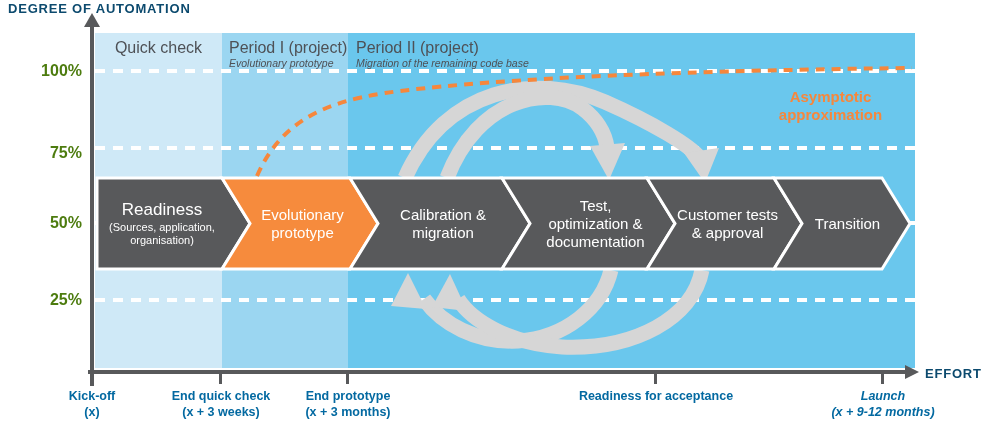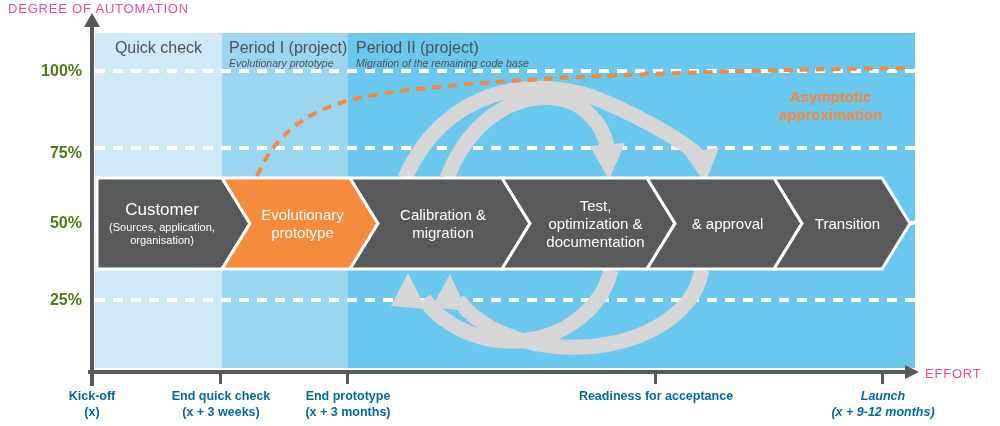--- a/index.html
+++ b/index.html
@@ -21,21 +21,21 @@
   
   .y-axis{position:absolute;left:90px;top:26px;width:4px;height:360px;background:#58595b;z-index:3;}
   .y-arrow{position:absolute;left:84px;top:13px;width:0;height:0;z-index:3;
     border-left:8px solid transparent;border-right:8px solid transparent;border-bottom:14px solid #58595b;}
   .x-axis{position:absolute;left:88px;top:370px;width:818px;height:4px;background:#58595b;z-index:3;}
   .x-arrow{position:absolute;left:905px;top:365px;width:0;height:0;z-index:3;
     border-top:7px solid transparent;border-bottom:7px solid transparent;border-left:14px solid #58595b;}
   .tick{position:absolute;top:372px;width:3px;height:12px;background:#58595b;z-index:2;}
   .tick-1{left:219px;} .tick-2{left:346px;} .tick-3{left:654px;} .tick-4{left:881px;}
   
-  .axis-title{position:absolute;z-index:5;font-size:13px;font-weight:400;letter-spacing:0.8px;color:#ec4899;}
+  .axis-title{position:absolute;z-index:5;font-size:13px;font-weight:700;letter-spacing:0.8px;color:#0c4a6e;}
   .deg-title{left:8px;top:1px;}
   .effort-title{left:925px;top:366px;}
   .y-label{position:absolute;left:10px;width:72px;text-align:right;z-index:5;
     font-size:16px;font-weight:700;color:#4d7c0f;}
   .yl-100{top:62px;} .yl-75{top:144px;} .yl-50{top:214px;} .yl-25{top:291px;}
   .band-title{position:absolute;top:39px;z-index:4;font-size:16px;color:#4e5156;}
   .bt-1{left:95px;width:127px;text-align:center;}
   .bt-2{left:229px;} .bt-3{left:356px;}
   .band-sub{position:absolute;top:57px;z-index:4;font-size:10.5px;font-style:italic;color:#4e5156;}
   .bs-2{left:229px;} .bs-3{left:356px;}
@@ -111,38 +111,39 @@
   <div class="band-sub bs-2">Evolutionary prototype</div>
   <div class="band-title bt-3">Period II (project)</div>
   <div class="band-sub bs-3">Migration of the remaining code base</div>
 
   <div class="annotation">
     <div>Asymptotic</div>
     <div>approximation</div>
   </div>
 
   <div class="stage-text st-1">
-    <div class="stage-big">Customer</div>
+    <div class="stage-big">Readiness</div>
     <div class="stage-sub">(Sources, application,</div>
     <div class="stage-sub">organisation)</div>
   </div>
   <div class="stage-text st-2">
     <div>Evolutionary</div>
     <div>prototype</div>
   </div>
   <div class="stage-text st-3">
     <div>Calibration &amp;</div>
     <div>migration</div>
   </div>
   <div class="stage-text st-4">
     <div>Test,</div>
     <div>optimization &amp;</div>
     <div>documentation</div>
   </div>
   <div class="stage-text st-5">
+    <div>Customer tests</div>
     <div>&amp; approval</div>
   </div>
   <div class="stage-text st-6">
     <div>Transition</div>
   </div>
 
   <div class="milestone ms-1">
     <div>Kick-off</div>
     <div>(x)</div>
   </div>

